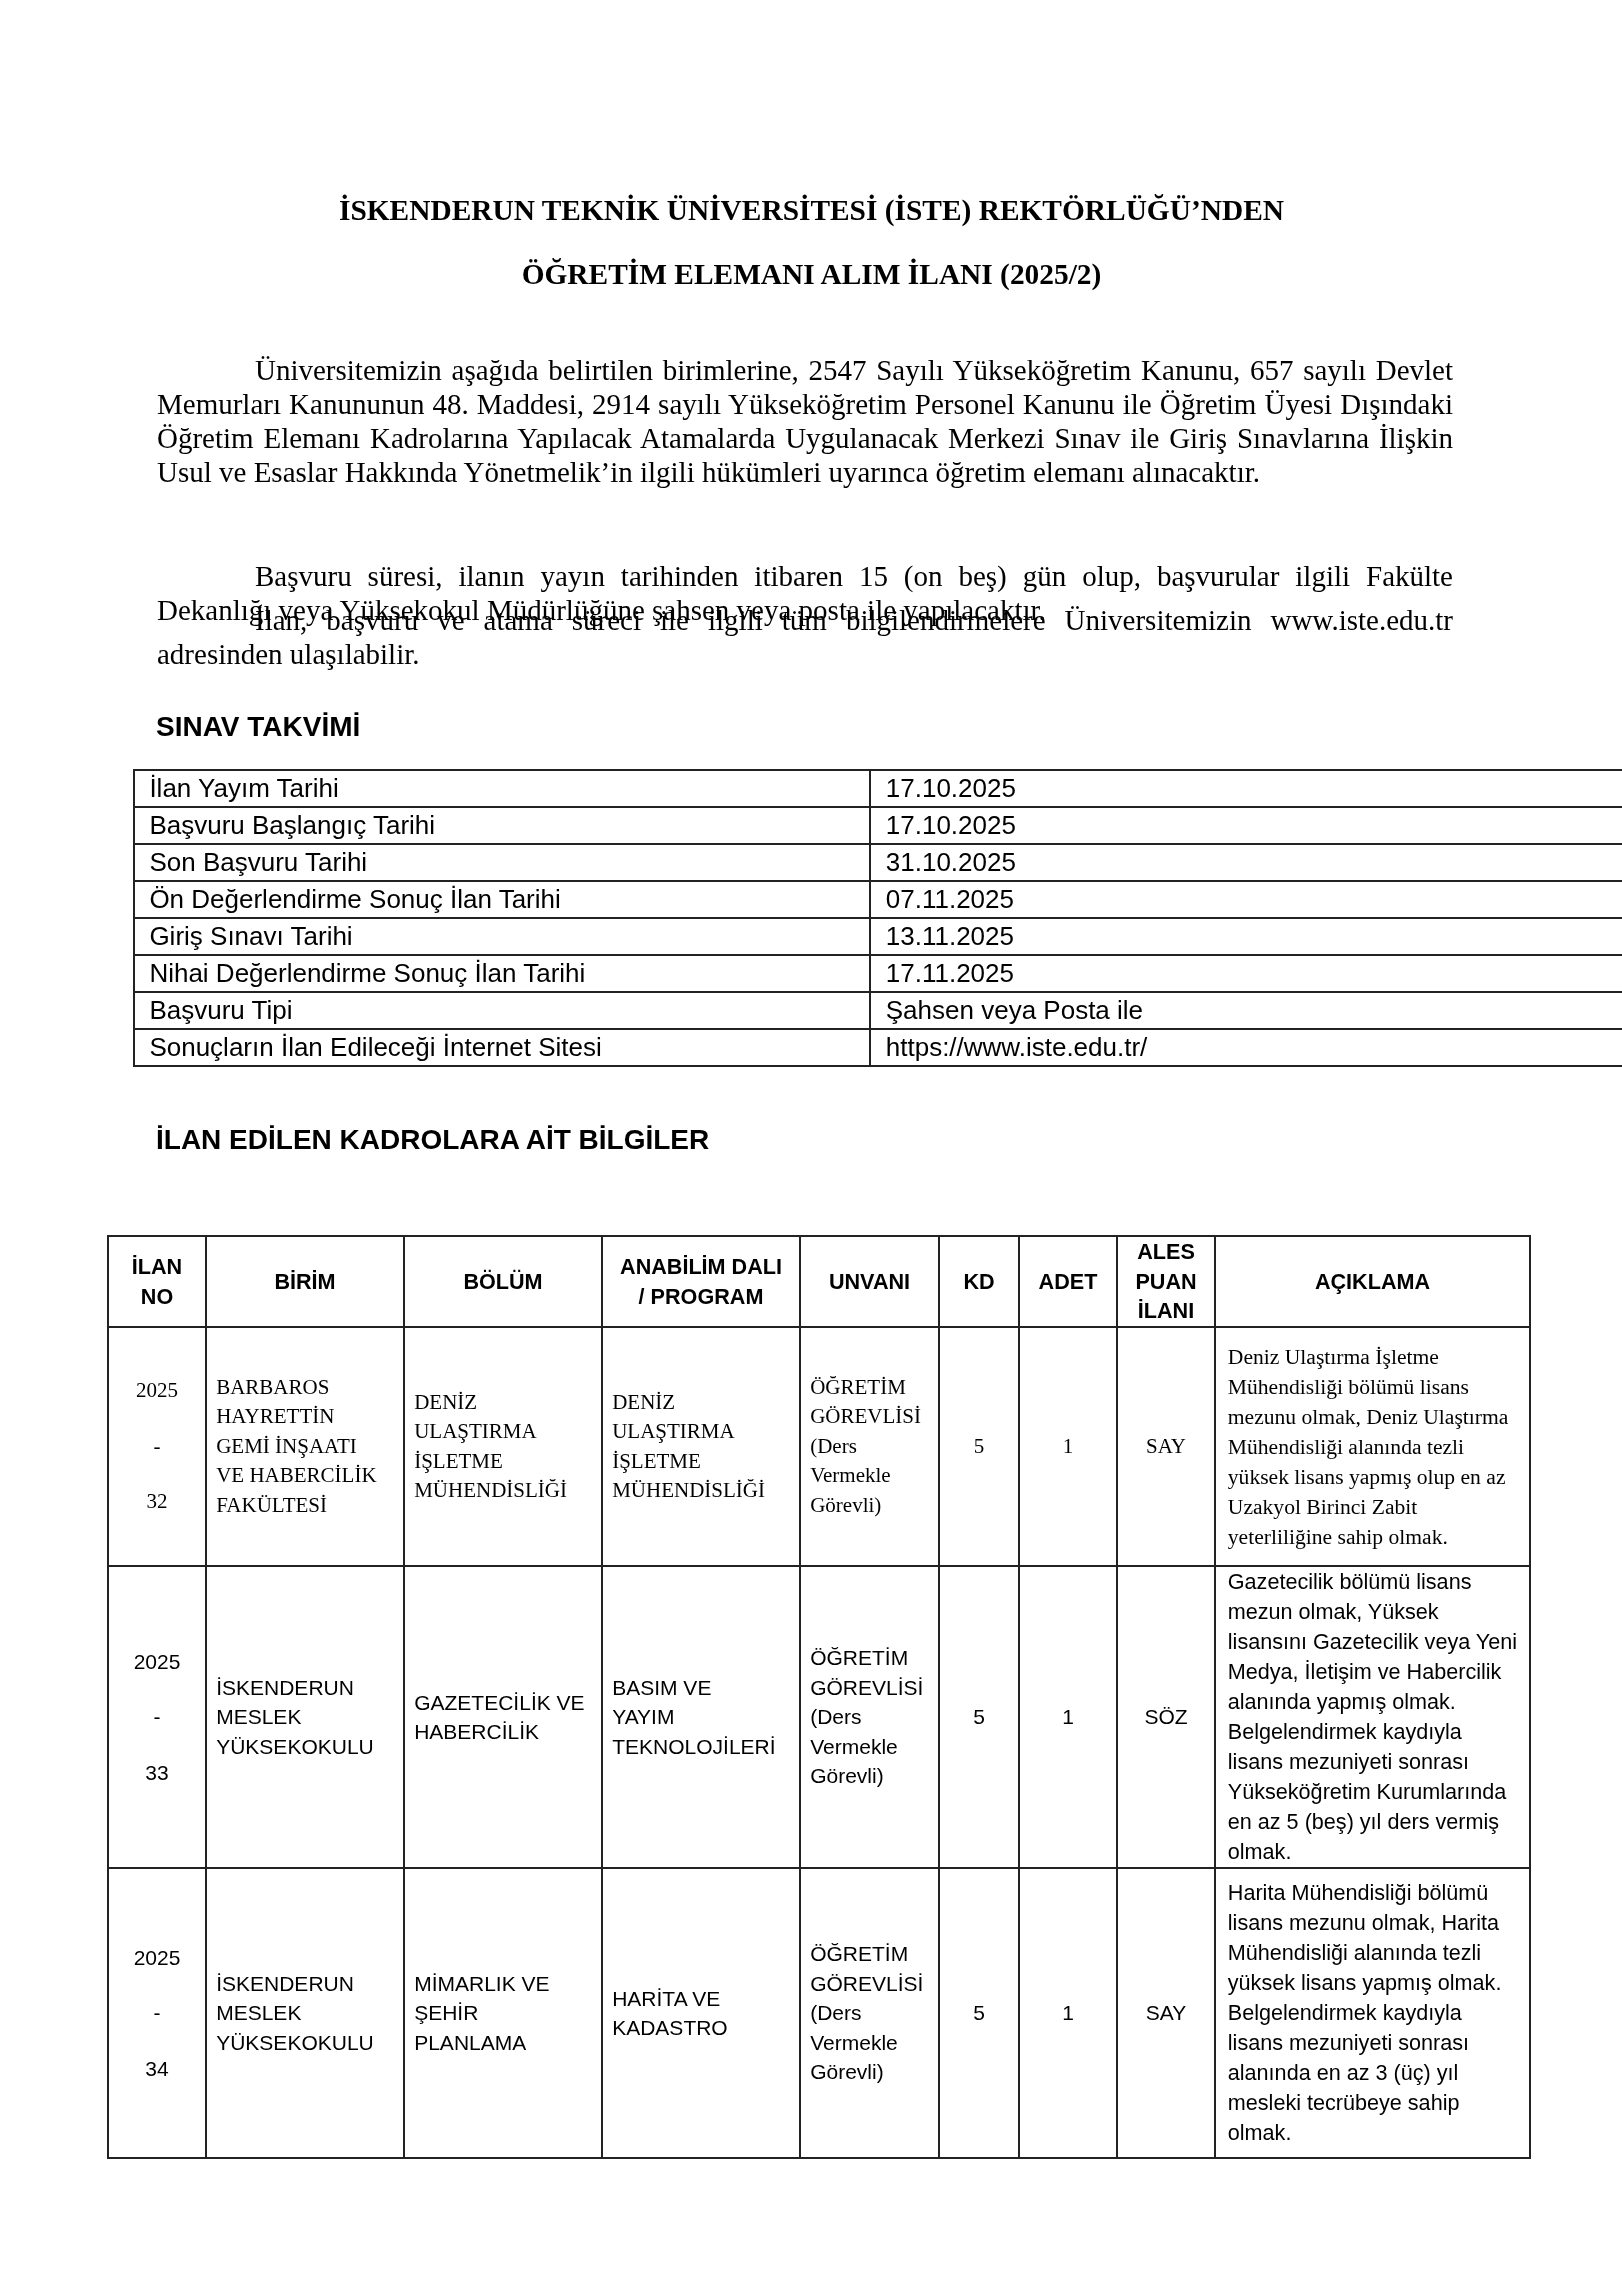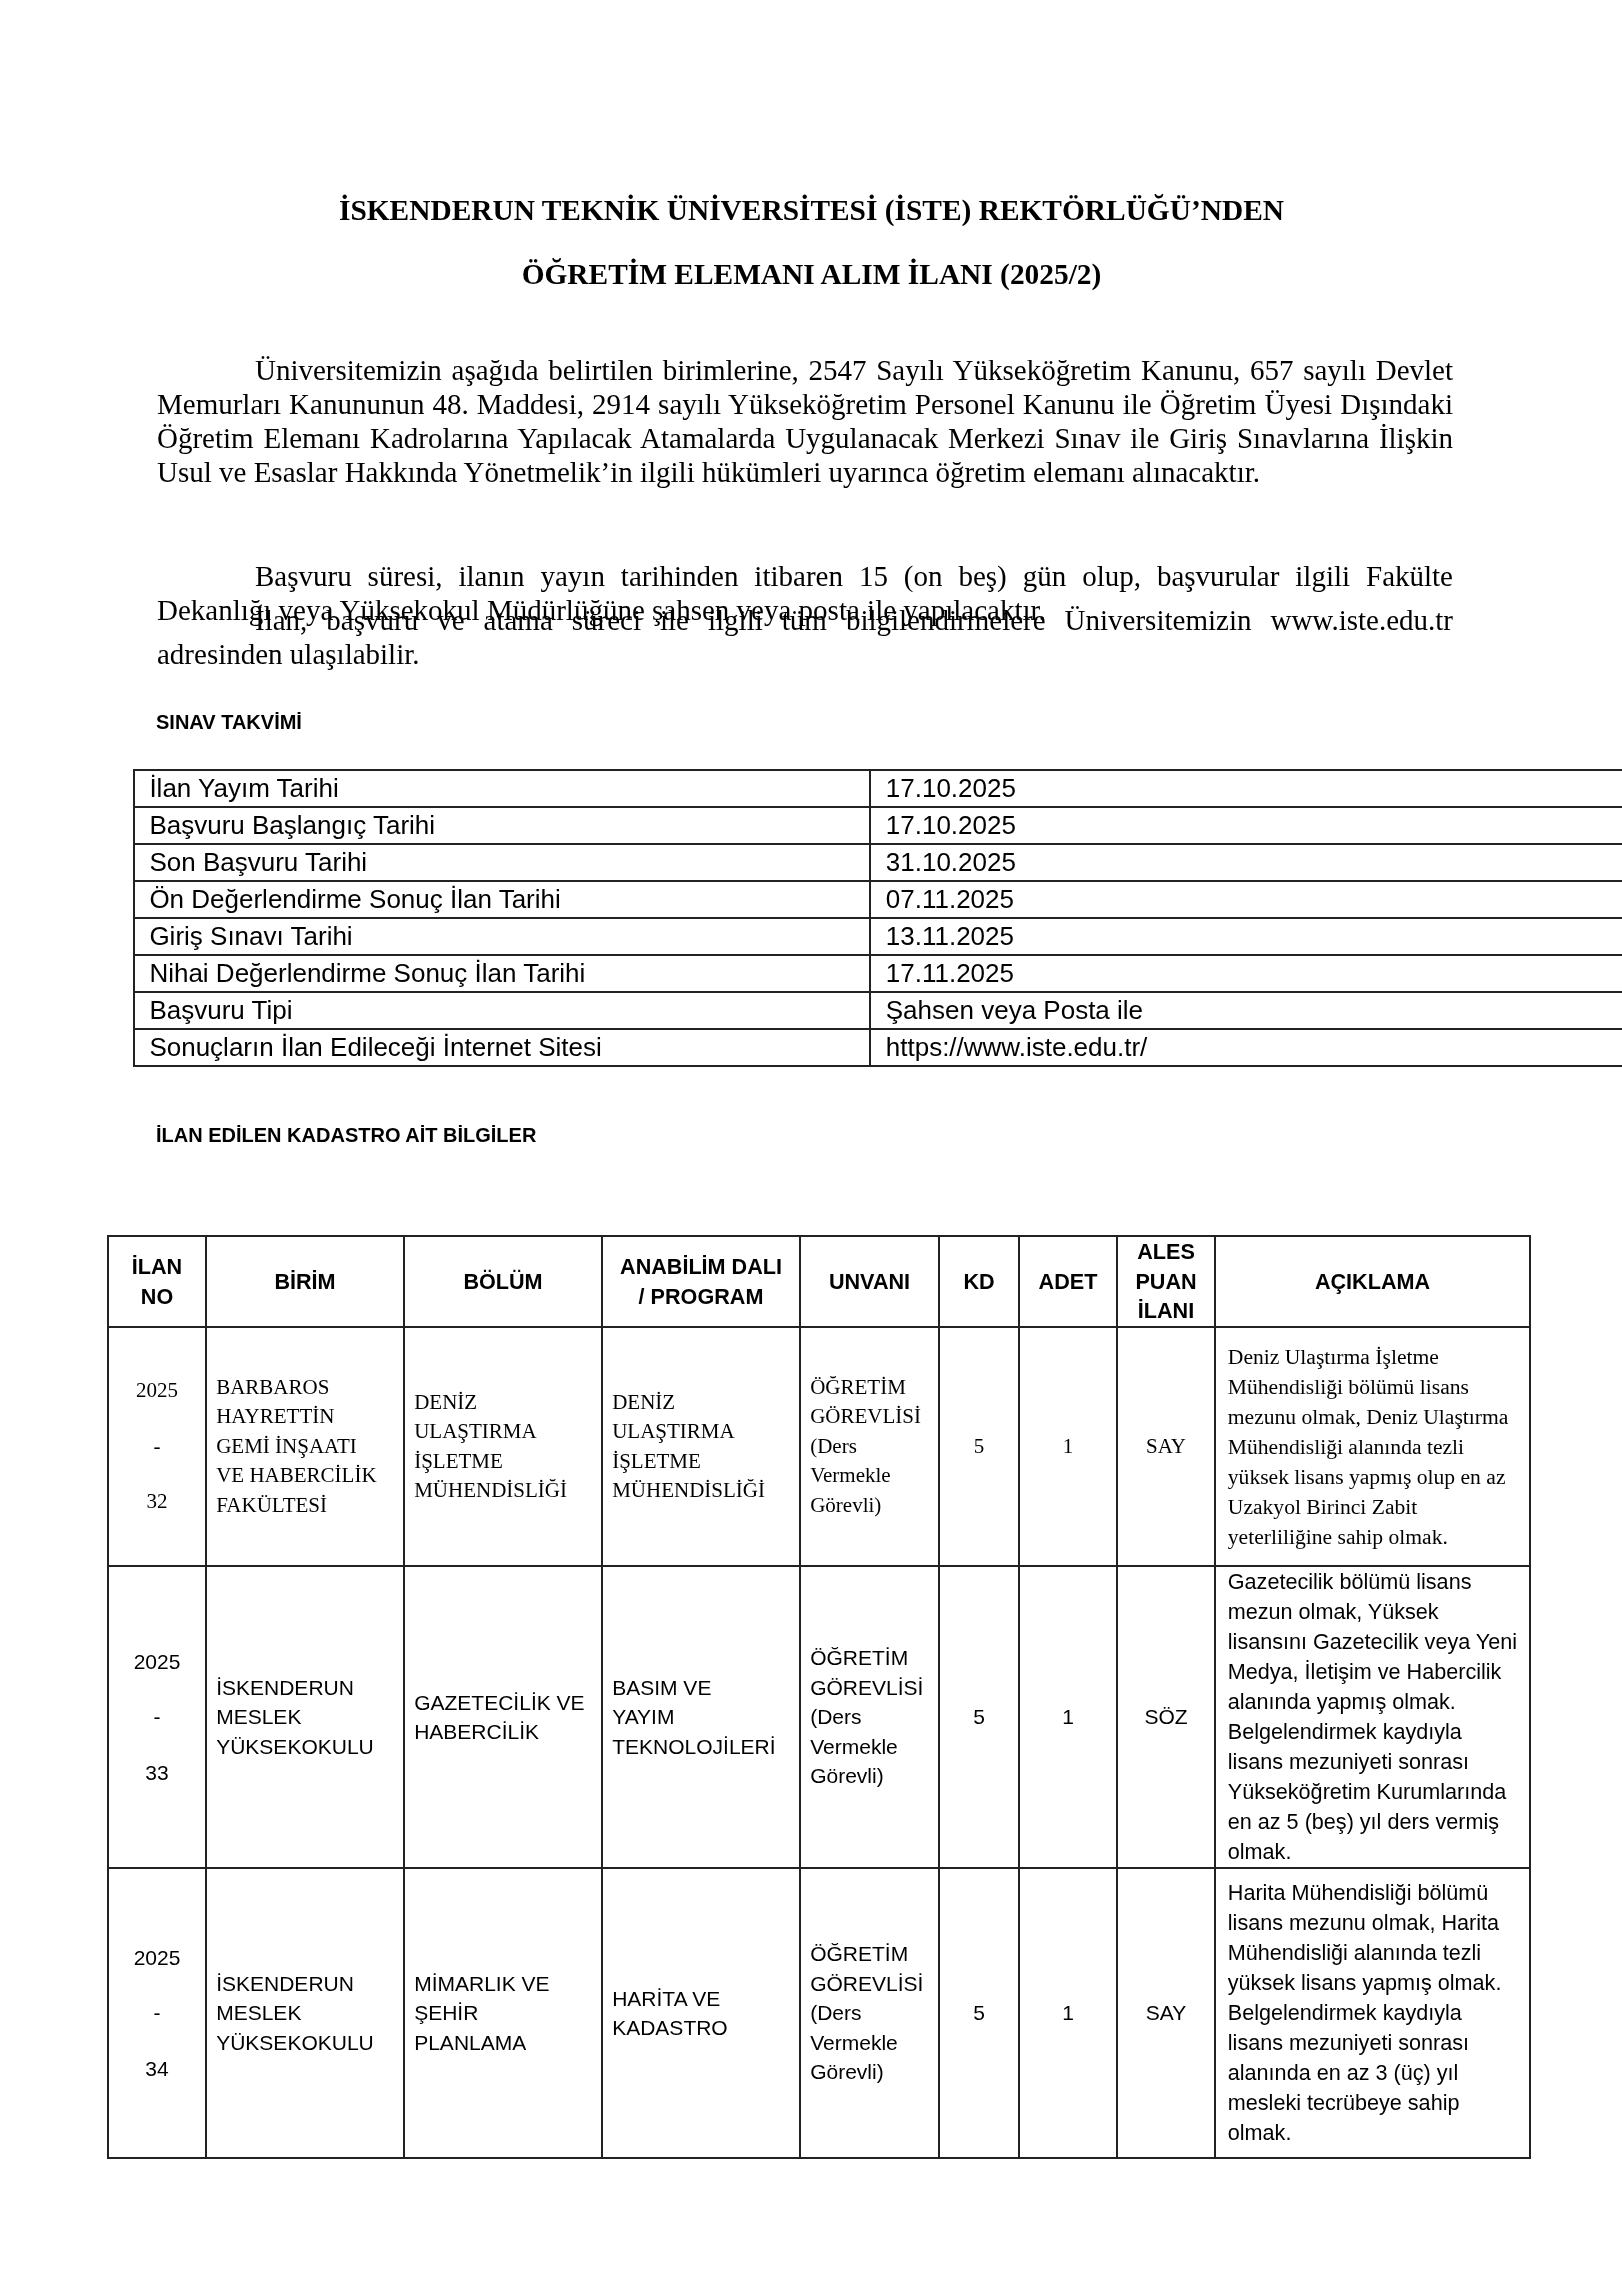--- a/index.html
+++ b/index.html
@@ -10,21 +10,21 @@
   .title { position: absolute; left: 0; width: 1623px; text-align: center; font-weight: bold; font-size: 29.4px; }
   #title1 { top: 194px; }
   #title2 { top: 258px; }
 
   .para { position: absolute; left: 157px; width: 1296px; font-size: 29px; line-height: 34px; text-align: justify; }
   .para .indent { display: inline-block; width: 98px; }
   #p1 { top: 353px; }
   #p2 { top: 535px; margin-top: 24px; }
   #p3 { top: 603px; }
 
-  .section-heading { position: absolute; left: 156px; font-weight: bold; font-size: 20px; }
+  .section-heading { position: absolute; left: 156px; font-weight: bold; font-size: 28px; }
   #sec1 { top: 711px; }
   #sec2 { top: 1124px; }
 
   table { border-collapse: collapse; position: absolute; }
   #calendar { left: 133px; top: 769px; width: 1518px; }
   #calendar td { border: 2px solid #222; height: 35px; font-size: 26px; padding: 0 0 0 14.4px; vertical-align: middle; }
   #calendar td.c1 { width: 720px; }
 
   #positions { left: 107px; top: 1235px; width: 1421px; table-layout: fixed; }
   #positions th, #positions td { border: 2px solid #222; }
@@ -81,21 +81,21 @@
         <td class="c1">Başvuru Tipi</td>
         <td>Şahsen veya Posta ile</td>
       </tr>
     <tr>
         <td class="c1">Sonuçların İlan Edileceği İnternet Sitesi</td>
         <td>https://www.iste.edu.tr/</td>
       </tr>
   </tbody>
 </table>
 
-<div id="sec2" class="section-heading sans">İLAN EDİLEN KADASTRO AİT BİLGİLER</div>
+<div id="sec2" class="section-heading sans">İLAN EDİLEN KADROLARA AİT BİLGİLER</div>
 
 <table id="positions" class="sans">
   <colgroup>
     <col style="width:98px">
       <col style="width:198px">
       <col style="width:198px">
       <col style="width:198px">
     <col style="width:139px">
       <col style="width:80px">
       <col style="width:98px">

